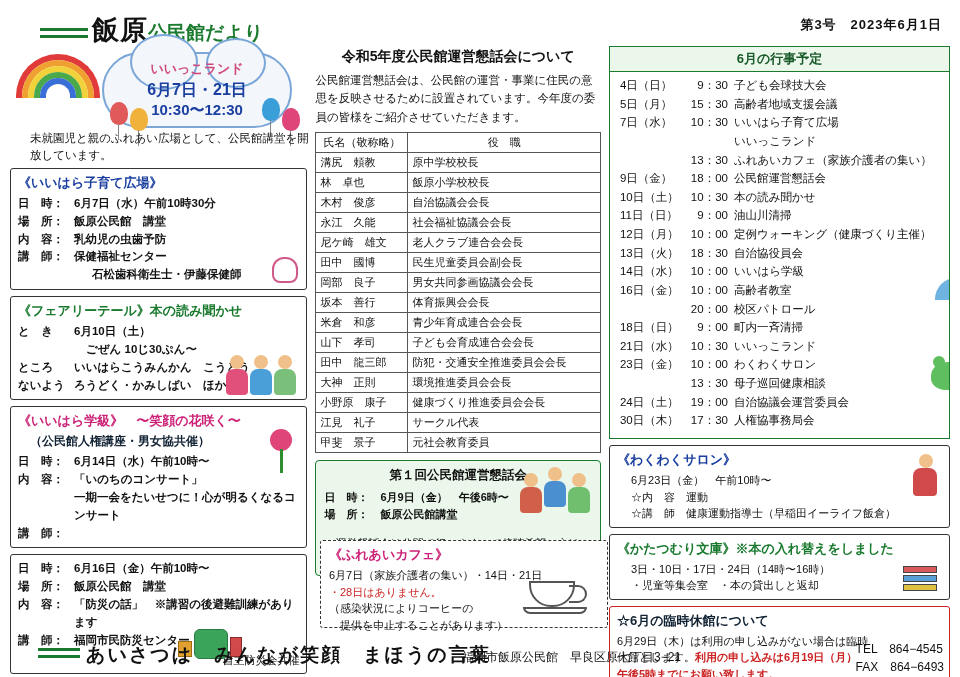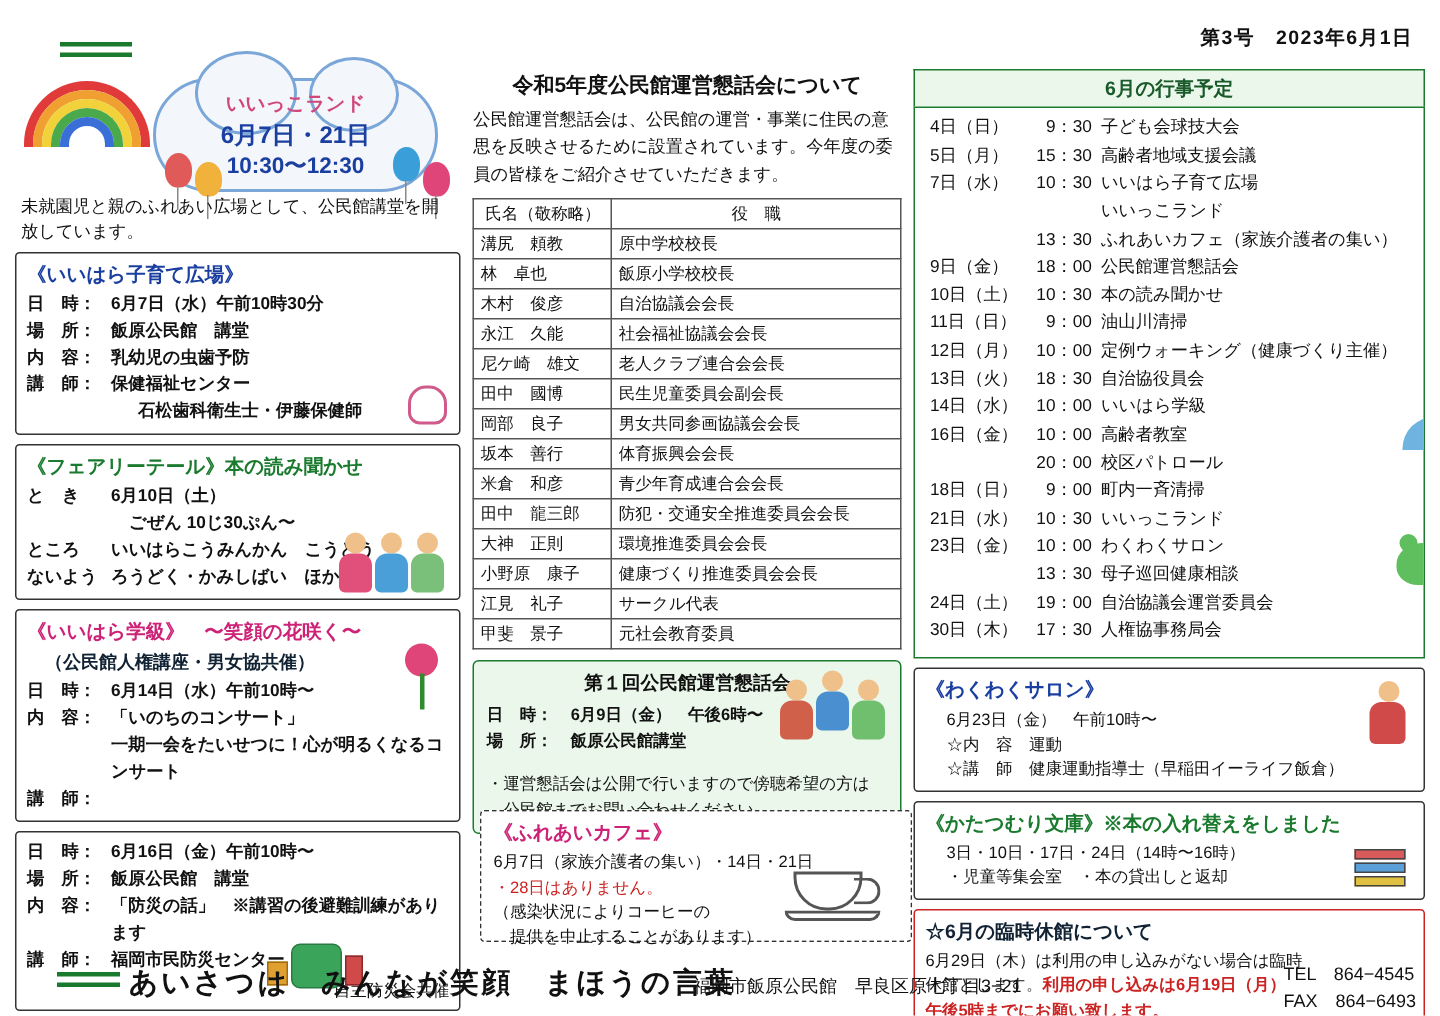--- a/index.html
+++ b/index.html
@@ -158,21 +158,21 @@
     border-radius: 50% 50% 45% 45%;
   }
   .balloon:after {
     content: "";
     position: absolute;
     left: 8px; top: 22px; width: 1px; height: 16px;
     background: #888;
   }
   .hero-note {
     position: absolute;
-    left: 4px; top: 84px;
+    left: 20px; top: 84px;
     font-size: 11.5px;
     line-height: 1.5;
     width: 290px;
   }
 
   
   .mid-title {
     text-align: center;
     font-size: 14px;
     font-weight: bold;
@@ -326,20 +326,23 @@
   .sidebar-note { font-size: 11px; line-height:1.5; }
 </style>
 </head>
 <body>
 
 <div class="page">
 
   <div class="header">
     <div class="title-rule"></div>
     <div class="title-rule second"></div>
+    <div class="masthead">
+      <span>飯原</span><span class="sub">公民館だより</span>
+    </div>
     <div class="issue">第3号　2023年6月1日</div>
   </div>
 
   <div class="cols">
 
     <div class="col-left">
 
       <div class="hero">
         <div class="rainbow"></div>
         <div class="rainbow b2"></div>
@@ -522,20 +525,24 @@
               <td class="name">岡部　良子</td>
               <td class="role">男女共同参画協議会会長</td>
             </tr>
           <tr>
               <td class="name">坂本　善行</td>
               <td class="role">体育振興会会長</td>
             </tr>
           <tr>
               <td class="name">米倉　和彦</td>
               <td class="role">青少年育成連合会会長</td>
+            </tr>
+          <tr>
+              <td class="name">山下　孝司</td>
+              <td class="role">子ども会育成連合会会長</td>
             </tr>
           <tr>
               <td class="name">田中　龍三郎</td>
               <td class="role">防犯・交通安全推進委員会会長</td>
             </tr>
           <tr>
               <td class="name">大神　正則</td>
               <td class="role">環境推進委員会会長</td>
             </tr>
           <tr>

